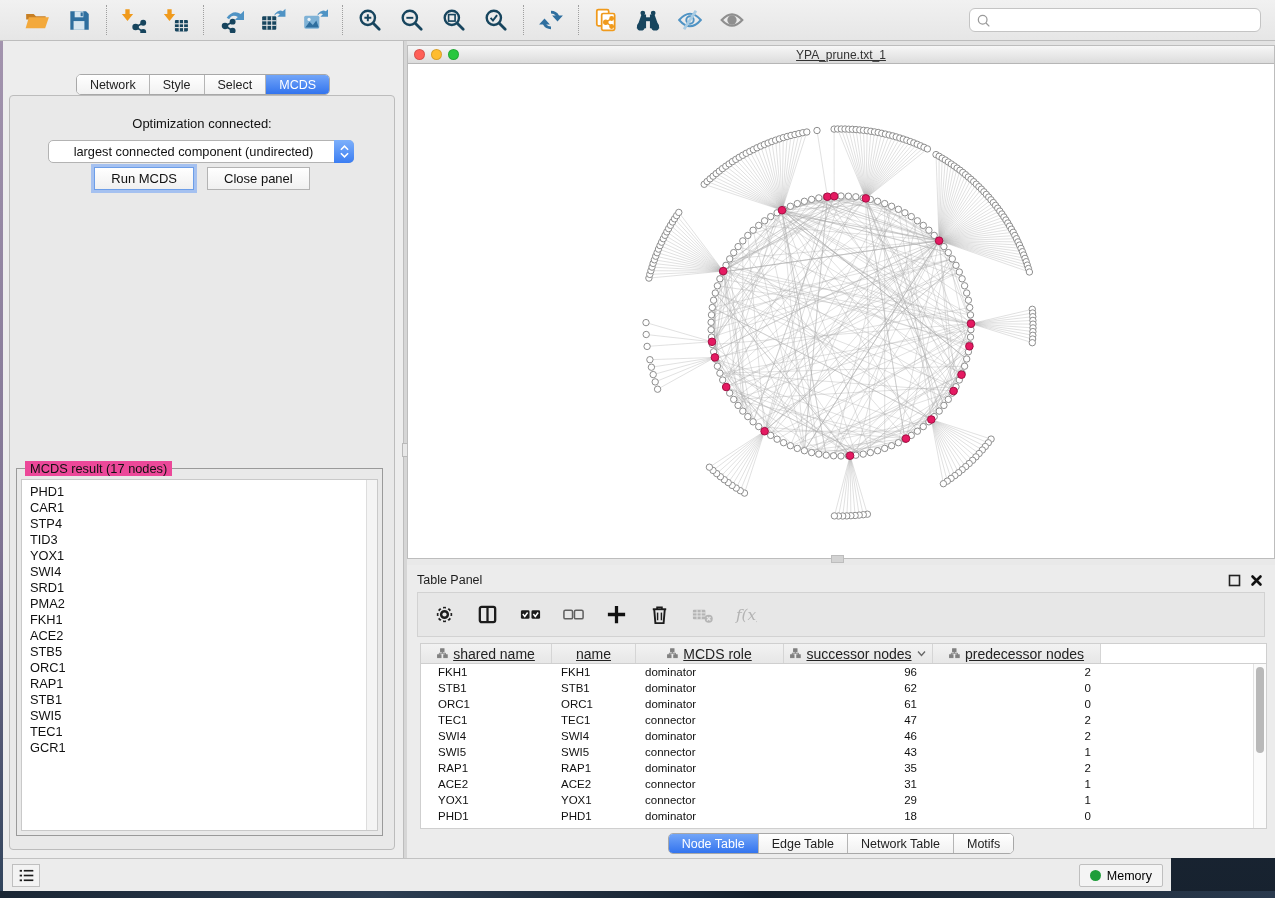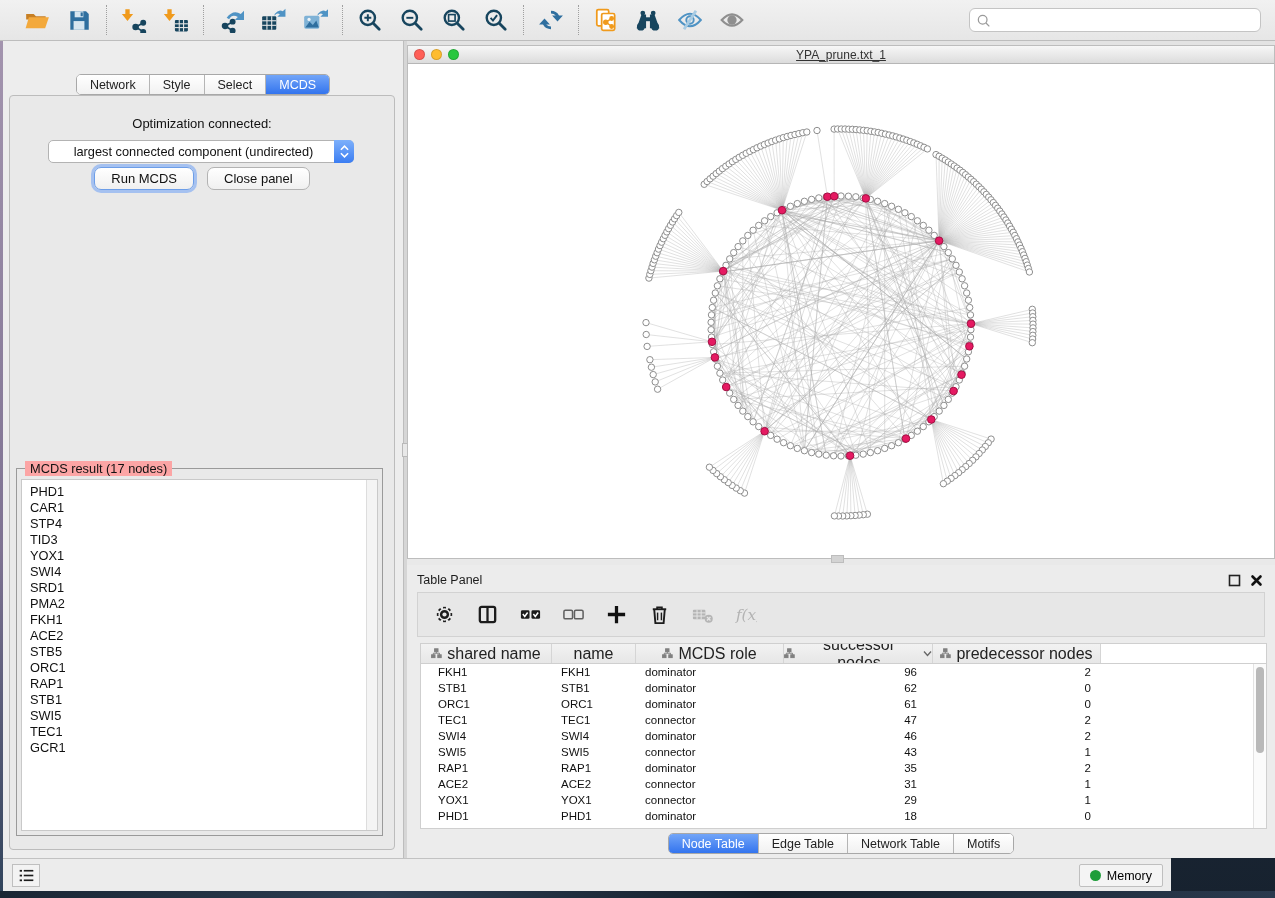--- a/index.html
+++ b/index.html
@@ -41,24 +41,24 @@
     border:1px solid #bcbcbc;border-radius:4px;}
   .opt-label{position:absolute;left:0;right:0;top:20px;text-align:center;font-size:13px;color:#111;}
   .combo{position:absolute;left:38px;right:40px;top:44px;height:23px;background:#fff;border:1px solid #b3b3b3;
     border-radius:5px;display:flex;align-items:center;cursor:pointer;}
   .combo-text{flex:1;text-align:center;font-size:12.8px;color:#111;padding-left:4px;white-space:nowrap;overflow:hidden;}
   .combo-step{width:20px;height:23px;margin:-1px -1px -1px 0;border-radius:0 5px 5px 0;
     background:linear-gradient(#7db0fb,#3b7df2);display:flex;flex-direction:column;align-items:center;justify-content:center;gap:1px;}
   .combo-step svg{width:9px;height:6px;display:block;}
   .cp-buttons{position:absolute;left:0;right:0;top:71px;display:flex;justify-content:center;gap:13px;}
   .push-btn{height:23px;padding:0 16px;font-size:13px;background:linear-gradient(#ffffff,#f0f0f0);
-    border:1px solid #b3b3b3;border-radius:7px;cursor:pointer;font-family:"Liberation Sans",sans-serif;color:#111;}
+    border:1px solid #b3b3b3;border-radius:0;cursor:pointer;font-family:"Liberation Sans",sans-serif;color:#111;}
   .push-btn.focused{border:1px solid #6d9ee8;box-shadow:0 0 0 3px rgba(110,160,245,.55);}
   .result-group{position:absolute;left:6px;right:11px;top:372px;bottom:13px;border:1px solid #9a9a9a;}
-  .result-legend{position:absolute;left:8px;top:-8px;background:#fca5a5;padding:0 5px;font-size:12.8px;color:#111;}
+  .result-legend{position:absolute;left:8px;top:-8px;background:#ec4899;padding:0 5px;font-size:12.8px;color:#111;}
   .result-list{position:absolute;left:4px;right:4px;top:10px;bottom:4px;background:#fff;border:1px solid #c9c9c9;overflow:hidden;}
   .result-items{position:absolute;left:8px;top:4px;right:16px;}
   .result-item{font-size:12.8px;line-height:16px;color:#111;}
   .result-scroll{position:absolute;right:0;top:0;bottom:0;width:11px;background:#f4f4f4;border-left:1px solid #ddd;}
   
   .v-divider{position:absolute;left:403px;top:41px;width:4px;height:817px;background:#d6d6d6;border-left:1px solid #bdbdbd;cursor:col-resize;}
   .v-grip{position:absolute;left:-2px;top:402px;width:7px;height:14px;background:#e8e8e8;border:1px solid #b9b9b9;}
   
   .net-window{position:absolute;left:407px;top:45px;width:868px;height:514px;border:1px solid #bdbdbd;background:#fff;}
   .net-titlebar{position:absolute;left:0;top:0;right:0;height:18px;
@@ -70,21 +70,21 @@
   .h-gap{position:absolute;left:407px;top:559px;width:868px;height:6px;background:#e9e9e9;}
   .h-grip{position:absolute;left:424px;top:-4px;width:13px;height:8px;background:#d3d3d3;border:1px solid #bdbdbd;cursor:row-resize;}
   
   .table-panel{position:absolute;left:407px;top:565px;width:868px;height:293px;background:#ececec;}
   .tp-toolbar{position:absolute;left:10px;right:10px;top:27px;height:45px;background:#e7e7e7;
     border:1px solid #d2d2d2;display:flex;align-items:center;gap:17px;padding:0 14px;}
   .tp-btn{width:26px;height:26px;border:none;background:transparent;padding:1px;cursor:pointer;}
   .tp-btn svg{width:23px;height:23px;display:block;}
   .tp-btn.disabled{cursor:default;}
   .tp-table{position:absolute;left:13px;right:8px;top:78px;height:186px;background:#fff;border:1px solid #cfcfcf;overflow:hidden;}
-  .t-header{display:flex;height:20px;background:linear-gradient(#f2f2f2,#e7e7e7);border-bottom:1px solid #cfcfcf;font-size:16px;color:#222;}
+  .t-header{display:flex;height:20px;background:linear-gradient(#f2f2f2,#e7e7e7);border-bottom:1px solid #cfcfcf;font-size:14px;color:#222;text-decoration:underline;}
   .t-hcell{display:flex;align-items:center;justify-content:center;gap:5px;border-right:1px solid #d5d5d5;overflow:hidden;}
   .t-hcell svg.hier{width:11px;height:11px;flex:0 0 auto;}
   .t-hcell svg.sort{width:9px;height:7px;flex:0 0 auto;}
   .t-row{display:flex;height:16px;font-size:11.5px;color:#111;}
   .t-cell{overflow:hidden;white-space:nowrap;line-height:16px;}
   .c0{width:131px;padding-left:17px;}
   .c1{width:84px;padding-left:9px;}
   .c2{width:148px;padding-left:9px;}
   .c3{width:149px;text-align:right;padding-right:16px;}
   .c4{width:168px;text-align:right;padding-right:10px;}

